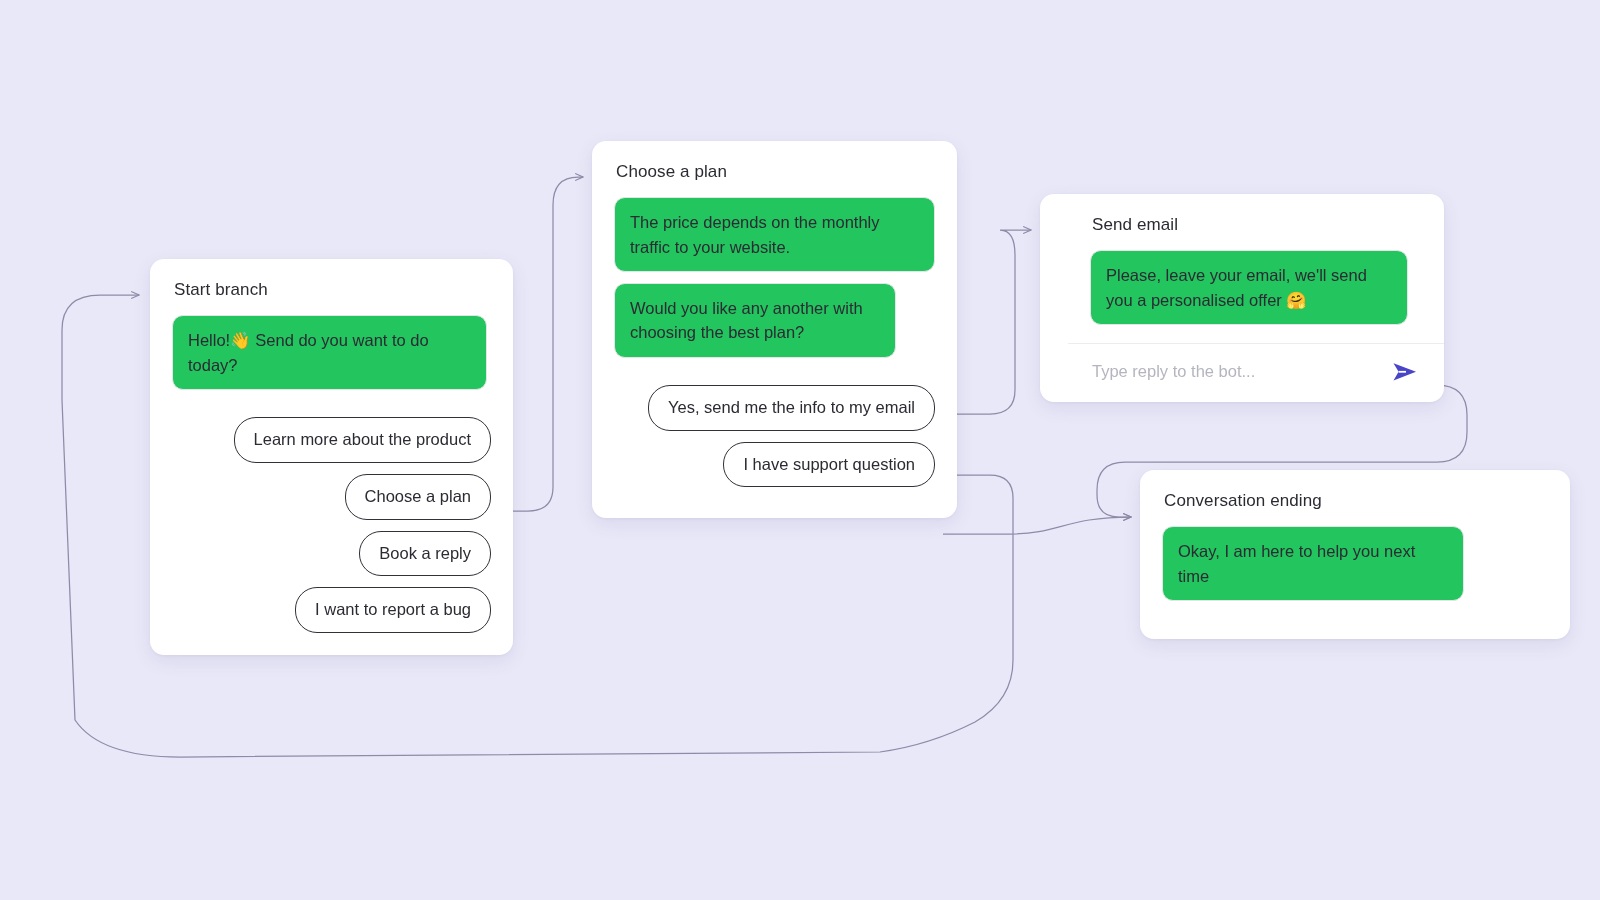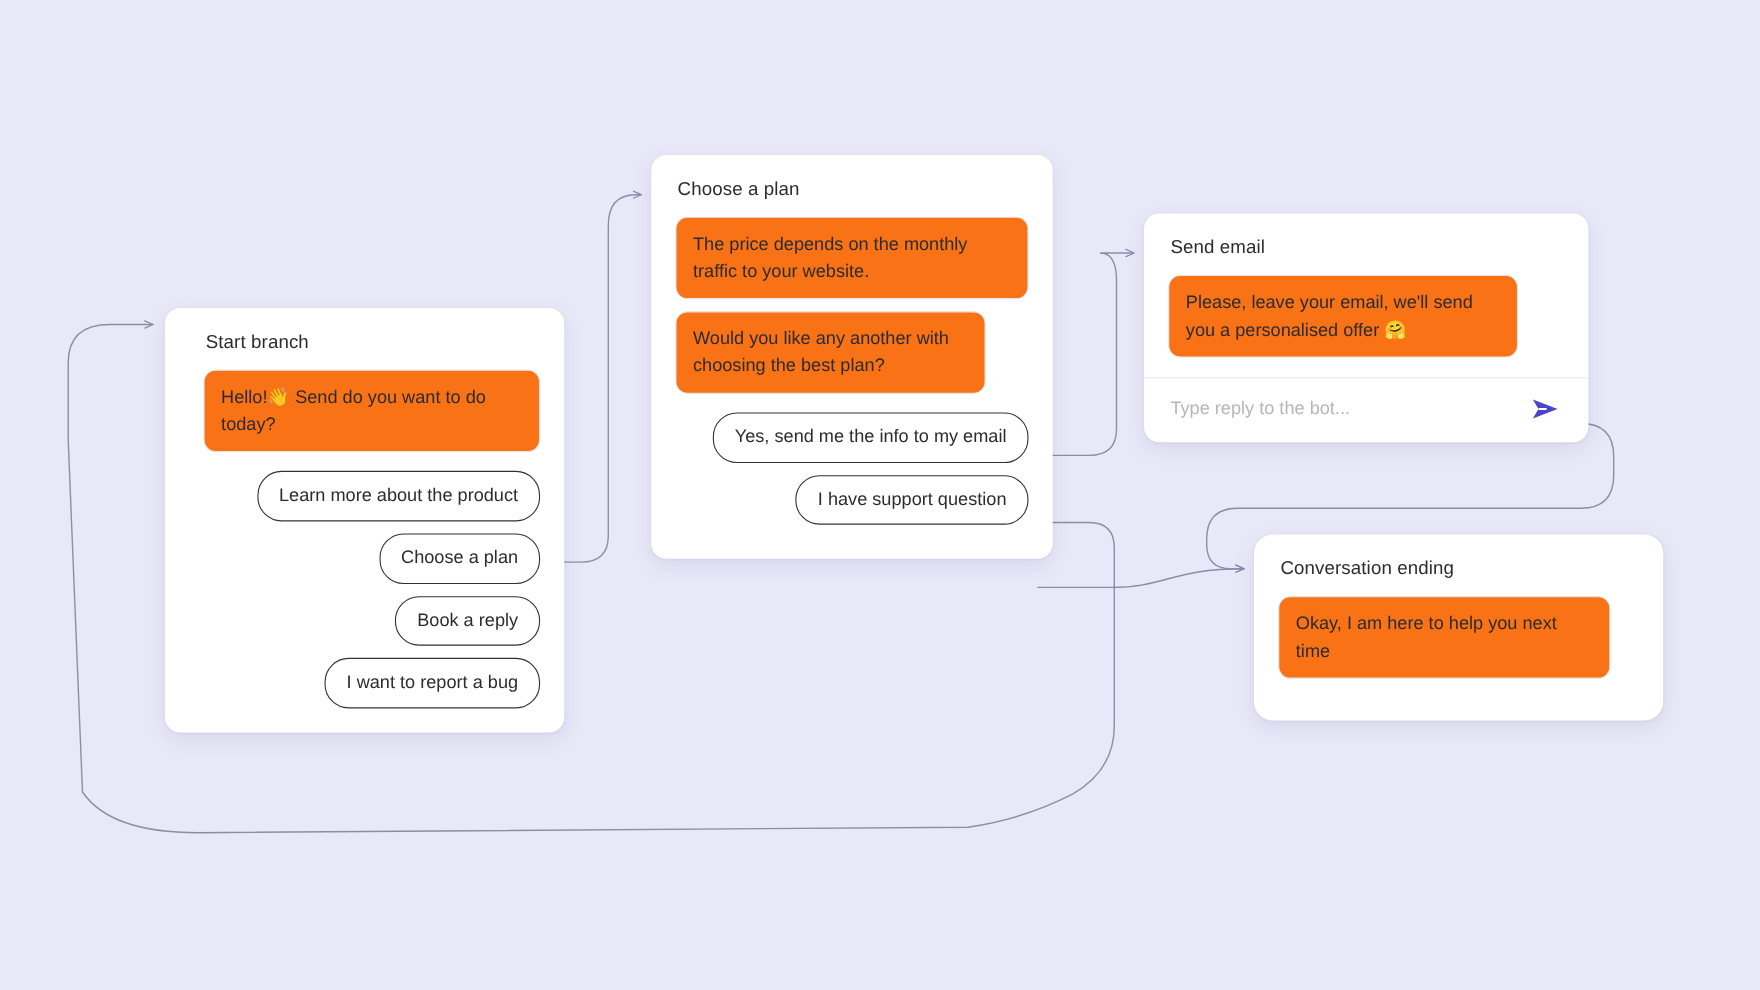--- a/index.html
+++ b/index.html
@@ -55,38 +55,38 @@
     padding: 10px 22px 20px 22px;
     display: flex;
     flex-direction: column;
     align-items: flex-start;
   }
 
   
   .bot-msg {
     border: 1px solid #e4e4e9;
     border-radius: 11px;
-    background: #f97316;
+    background: #22c55e;
     color: #2b2b33;
     font-size: 16.5px;
     line-height: 1.48;
     padding: 12px 15px;
     margin-bottom: 11px;
     text-align: left;
     max-width: 100%;
   }
 
   
   .reply-row {
     display: flex;
     width: 100%;
     justify-content: flex-end;
     margin-bottom: 11px;
   }
-  .reply-row.first { margin-top: 6px; }
+  .reply-row.first { margin-top: 16px; }
 
   .reply-btn {
     border: 1.5px solid #31313a;
     border-radius: 22px;
     background: #fff;
     color: #2b2b33;
     font-size: 16.5px;
     line-height: 1.2;
     padding: 12px 19px;
     font-family: "Liberation Sans", sans-serif;
@@ -120,24 +120,24 @@
     width: 30px;
     height: 24px;
     display: flex;
     align-items: center;
     justify-content: center;
     cursor: pointer;
     flex-shrink: 0;
   }
 
   
-  #card-start        { left: 150px; top: 280px;  width: 363px; padding-left: 13px; }
+  #card-start        { left: 150px; top: 259px;  width: 363px; }
   #card-plan         { left: 592px; top: 141px;  width: 365px; }
-  #card-email        { left: 1040px; top: 194px; width: 404px; }
-  #card-ending       { left: 1140px; top: 486px; width: 372px; border-radius: 17px; }
+  #card-email        { left: 1040px; top: 194px; width: 404px; padding-left: 28px; }
+  #card-ending       { left: 1140px; top: 470px; width: 430px; }
 
   #card-email .bubbles { padding-bottom: 14px; }
 </style>
 </head>
 <body>
 
 <div id="canvas">
 
   <svg id="connectors" viewBox="0 0 1600 900" width="1600" height="900">
     <defs>

